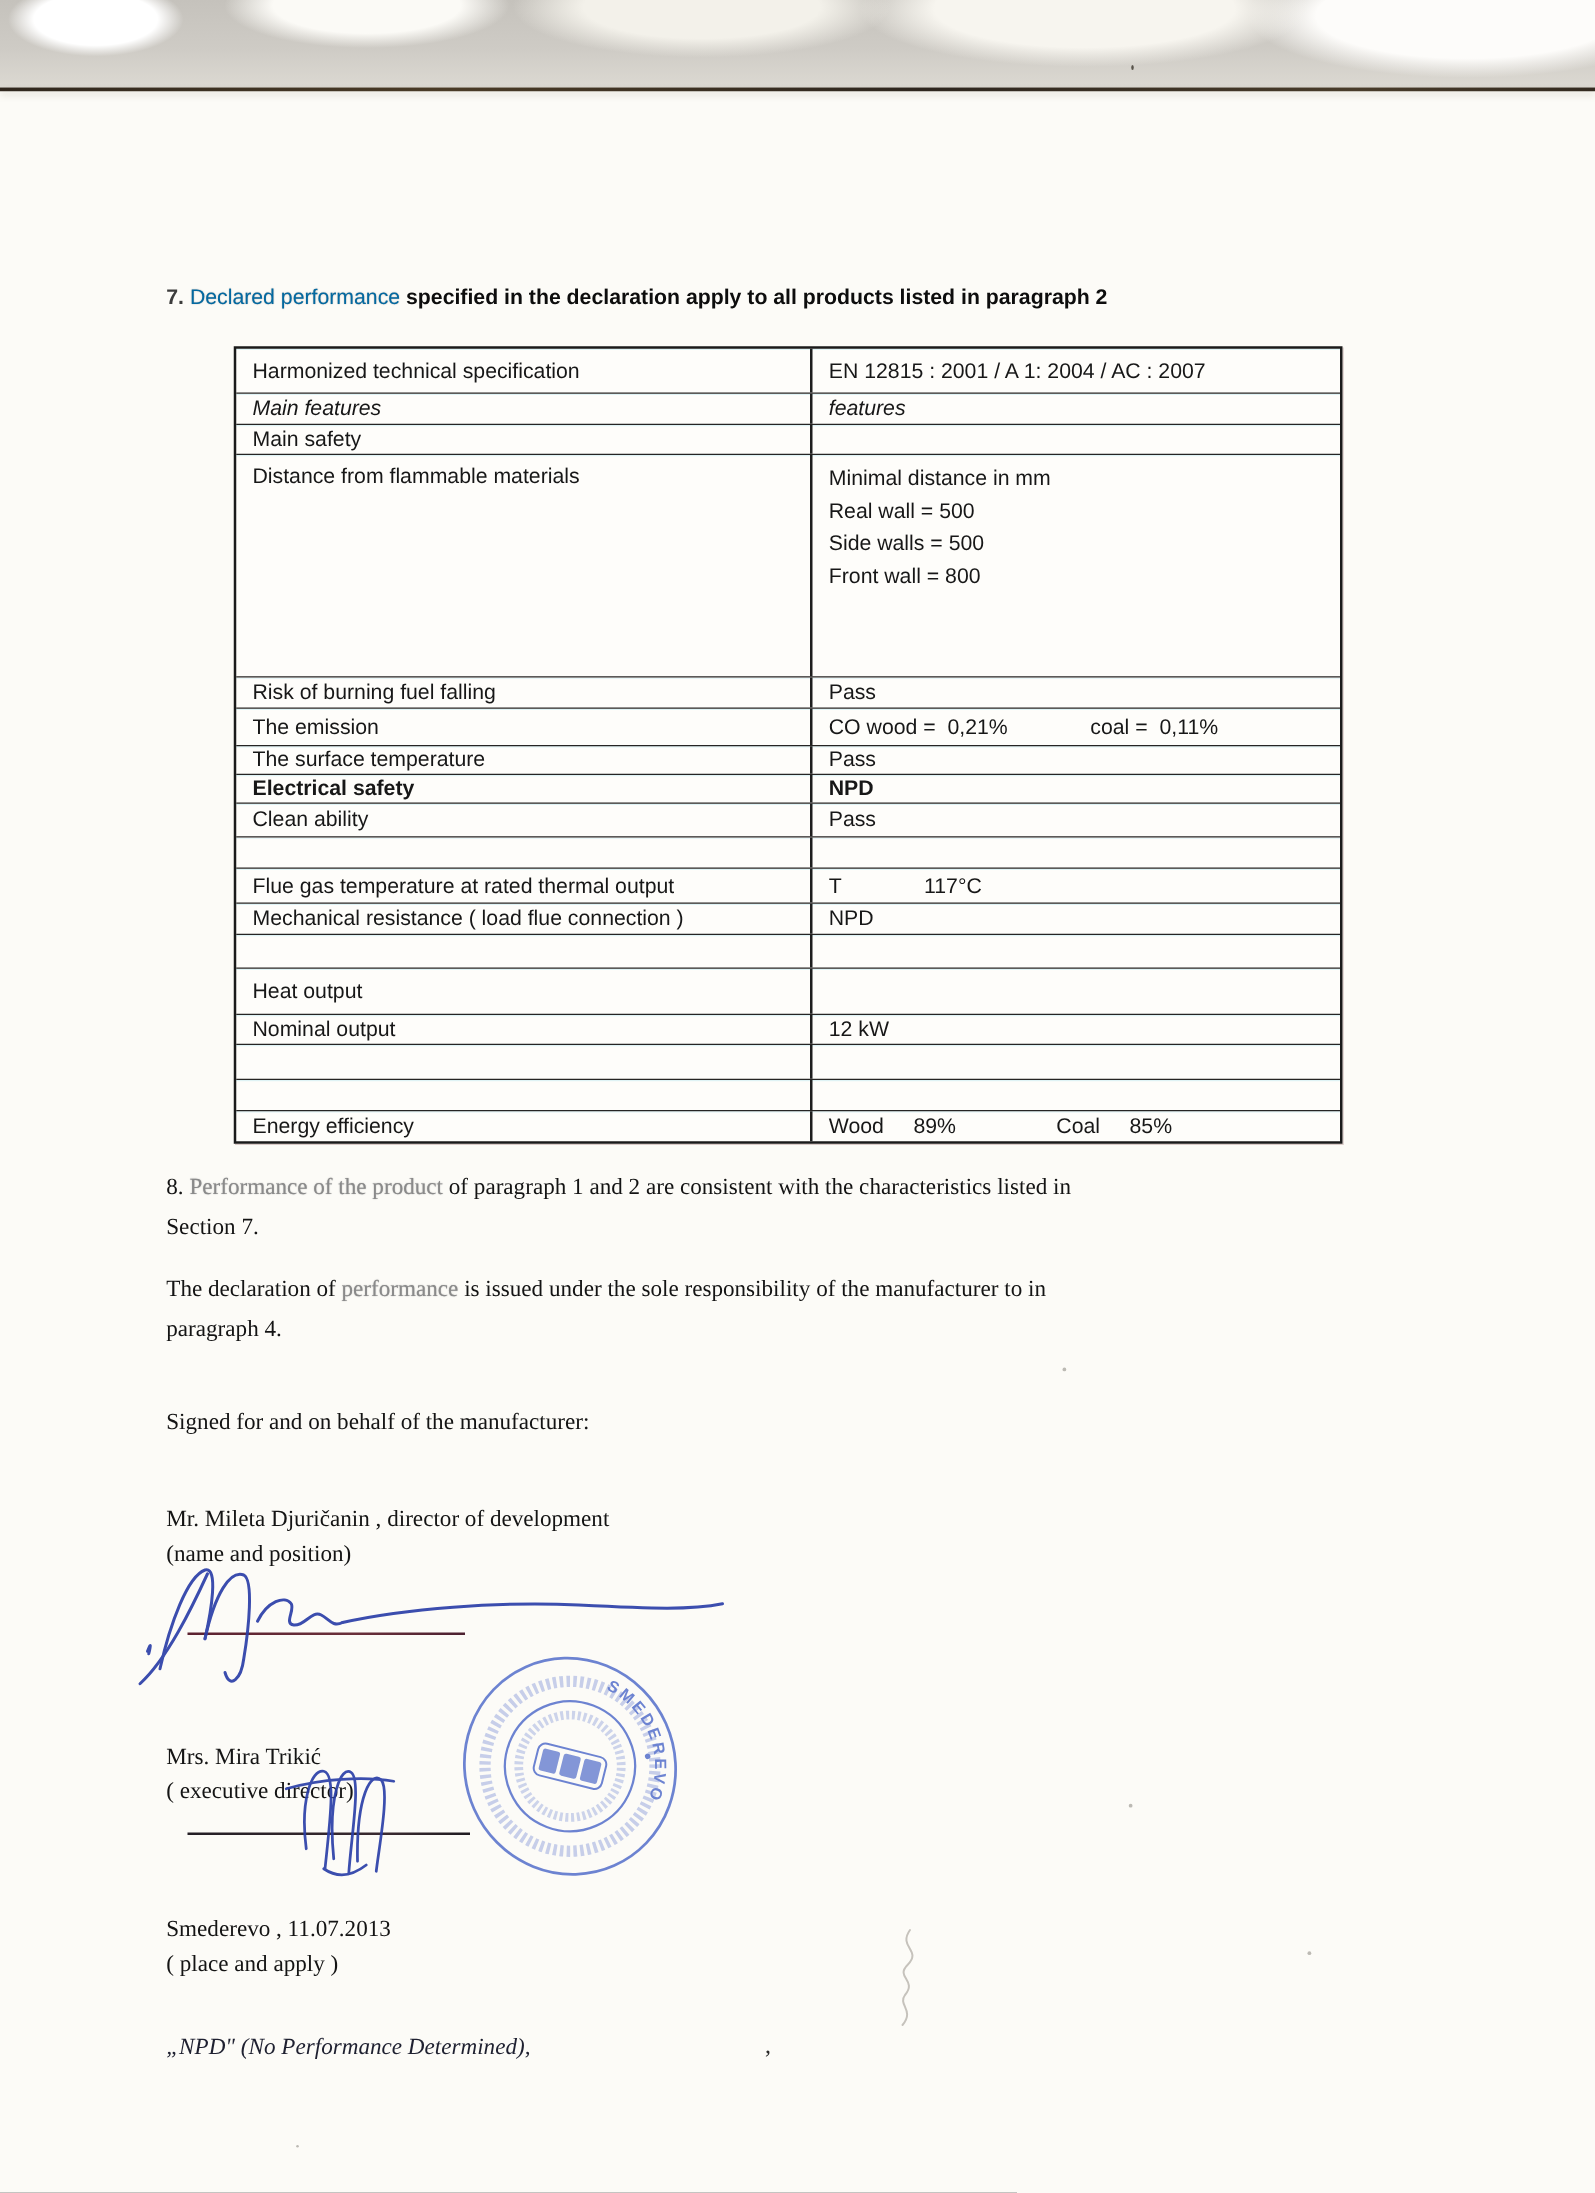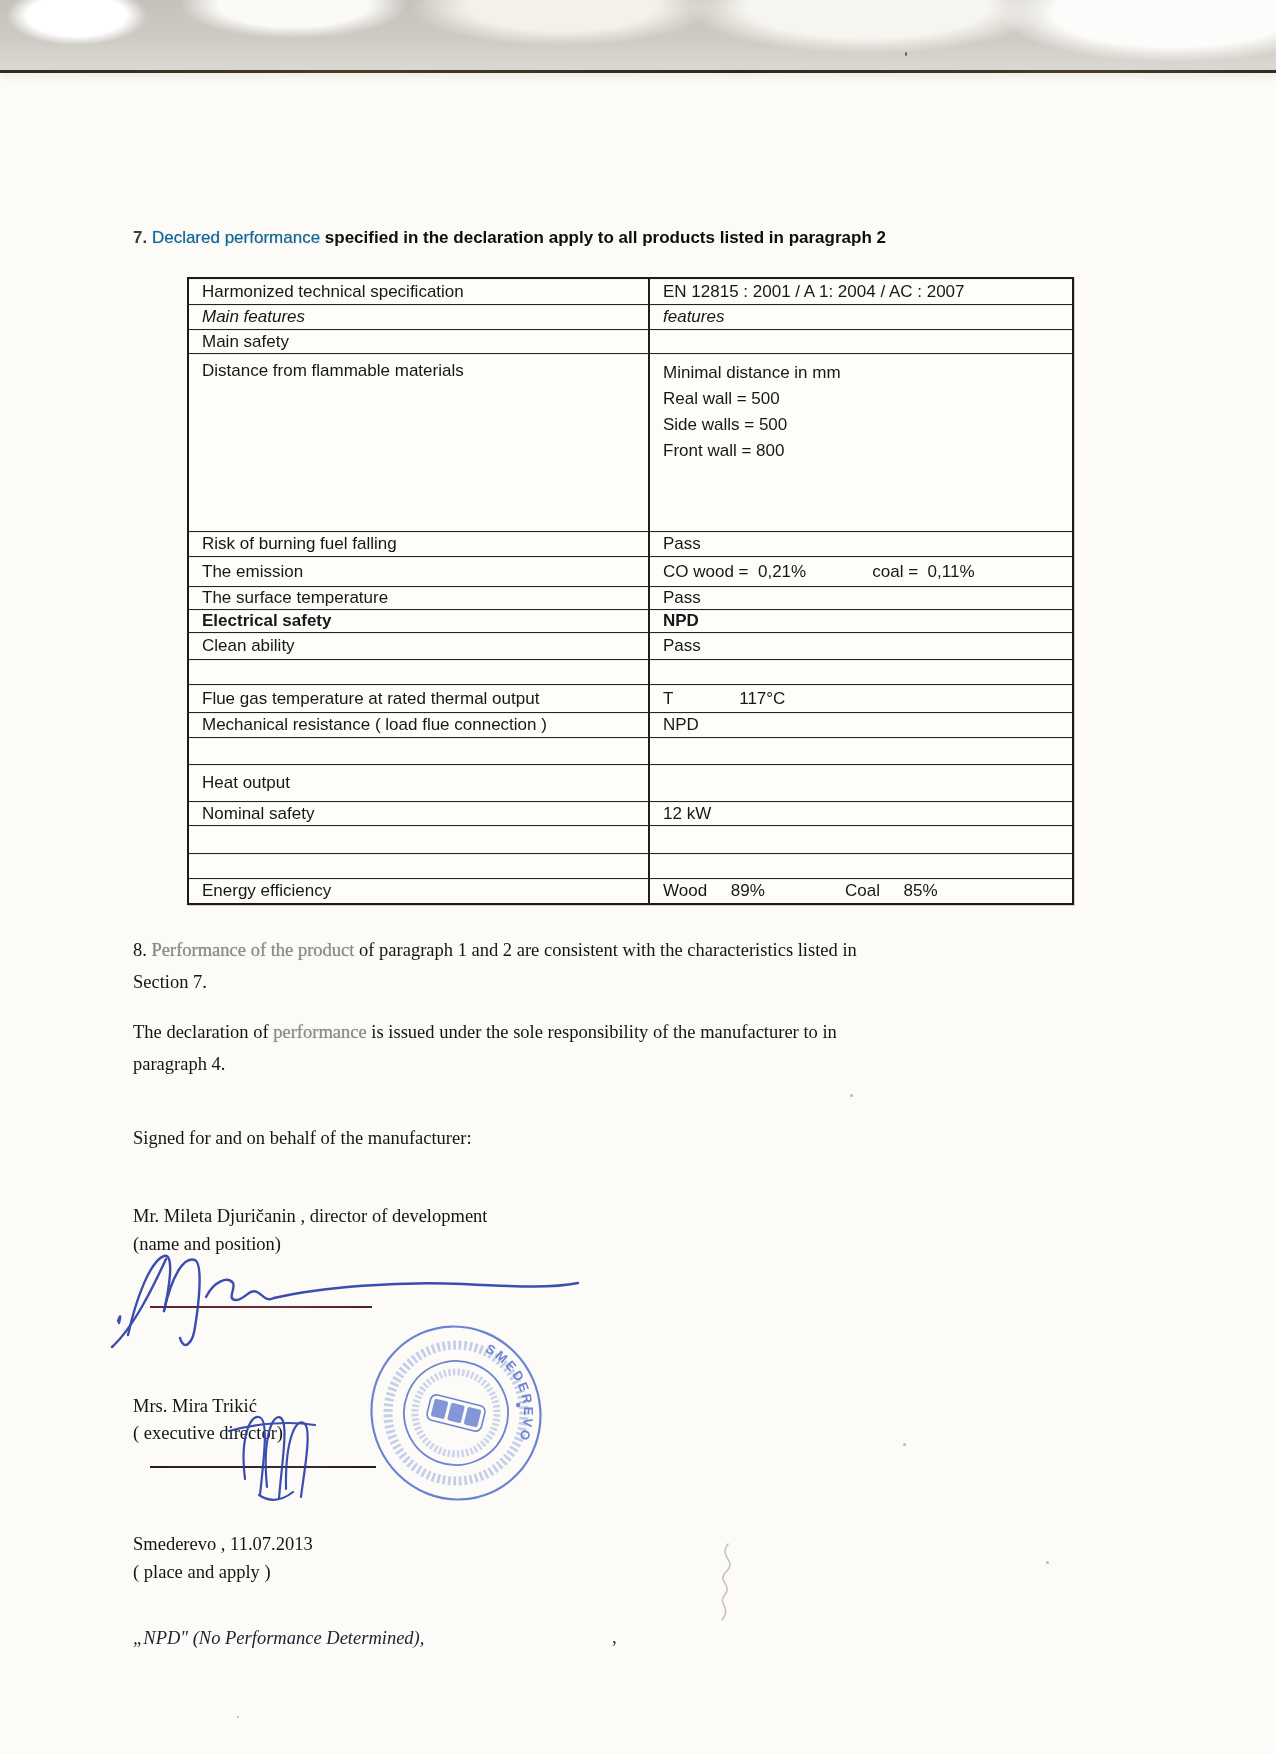--- a/index.html
+++ b/index.html
@@ -86,21 +86,21 @@
 <body>
 
 <div class="page">
 
   <div class="scan-band"></div>
   <div class="scan-edge-line"></div>
 
   <div class="heading7"><span class="num">7. </span><span class="faded">Declared performance </span><span class="rest">specified in the declaration apply to all products listed in paragraph 2</span></div>
 
   <div class="spec-table" id="spec-table">
-      <div class="trow" style="height: 25px; justify-content: space-between;">
+      <div class="trow" style="height: 35px; justify-content: space-between;">
         <div class="tcell c1">Harmonized technical specification</div>
         <div class="tcell c2">EN 12815 : 2001 / A 1: 2004 / AC : 2007</div>
       </div>
       <div class="trow" style="height: 25px; font-style: italic;">
         <div class="tcell c1">Main features</div>
         <div class="tcell c2">features</div>
       </div>
       <div class="trow" style="height: 24px;">
         <div class="tcell c1">Main safety</div>
         <div class="tcell c2"></div>
@@ -146,21 +146,21 @@
       </div>
       <div class="trow" style="height: 27px;">
         <div class="tcell c1"></div>
         <div class="tcell c2"></div>
       </div>
       <div class="trow" style="height: 37px;">
         <div class="tcell c1">Heat output</div>
         <div class="tcell c2"></div>
       </div>
       <div class="trow" style="height: 24px;">
-        <div class="tcell c1">Nominal safety</div>
+        <div class="tcell c1">Nominal output</div>
         <div class="tcell c2">12 kW</div>
       </div>
       <div class="trow" style="height: 28px;">
         <div class="tcell c1"></div>
         <div class="tcell c2"></div>
       </div>
       <div class="trow" style="height: 25px;">
         <div class="tcell c1"></div>
         <div class="tcell c2"></div>
       </div>

